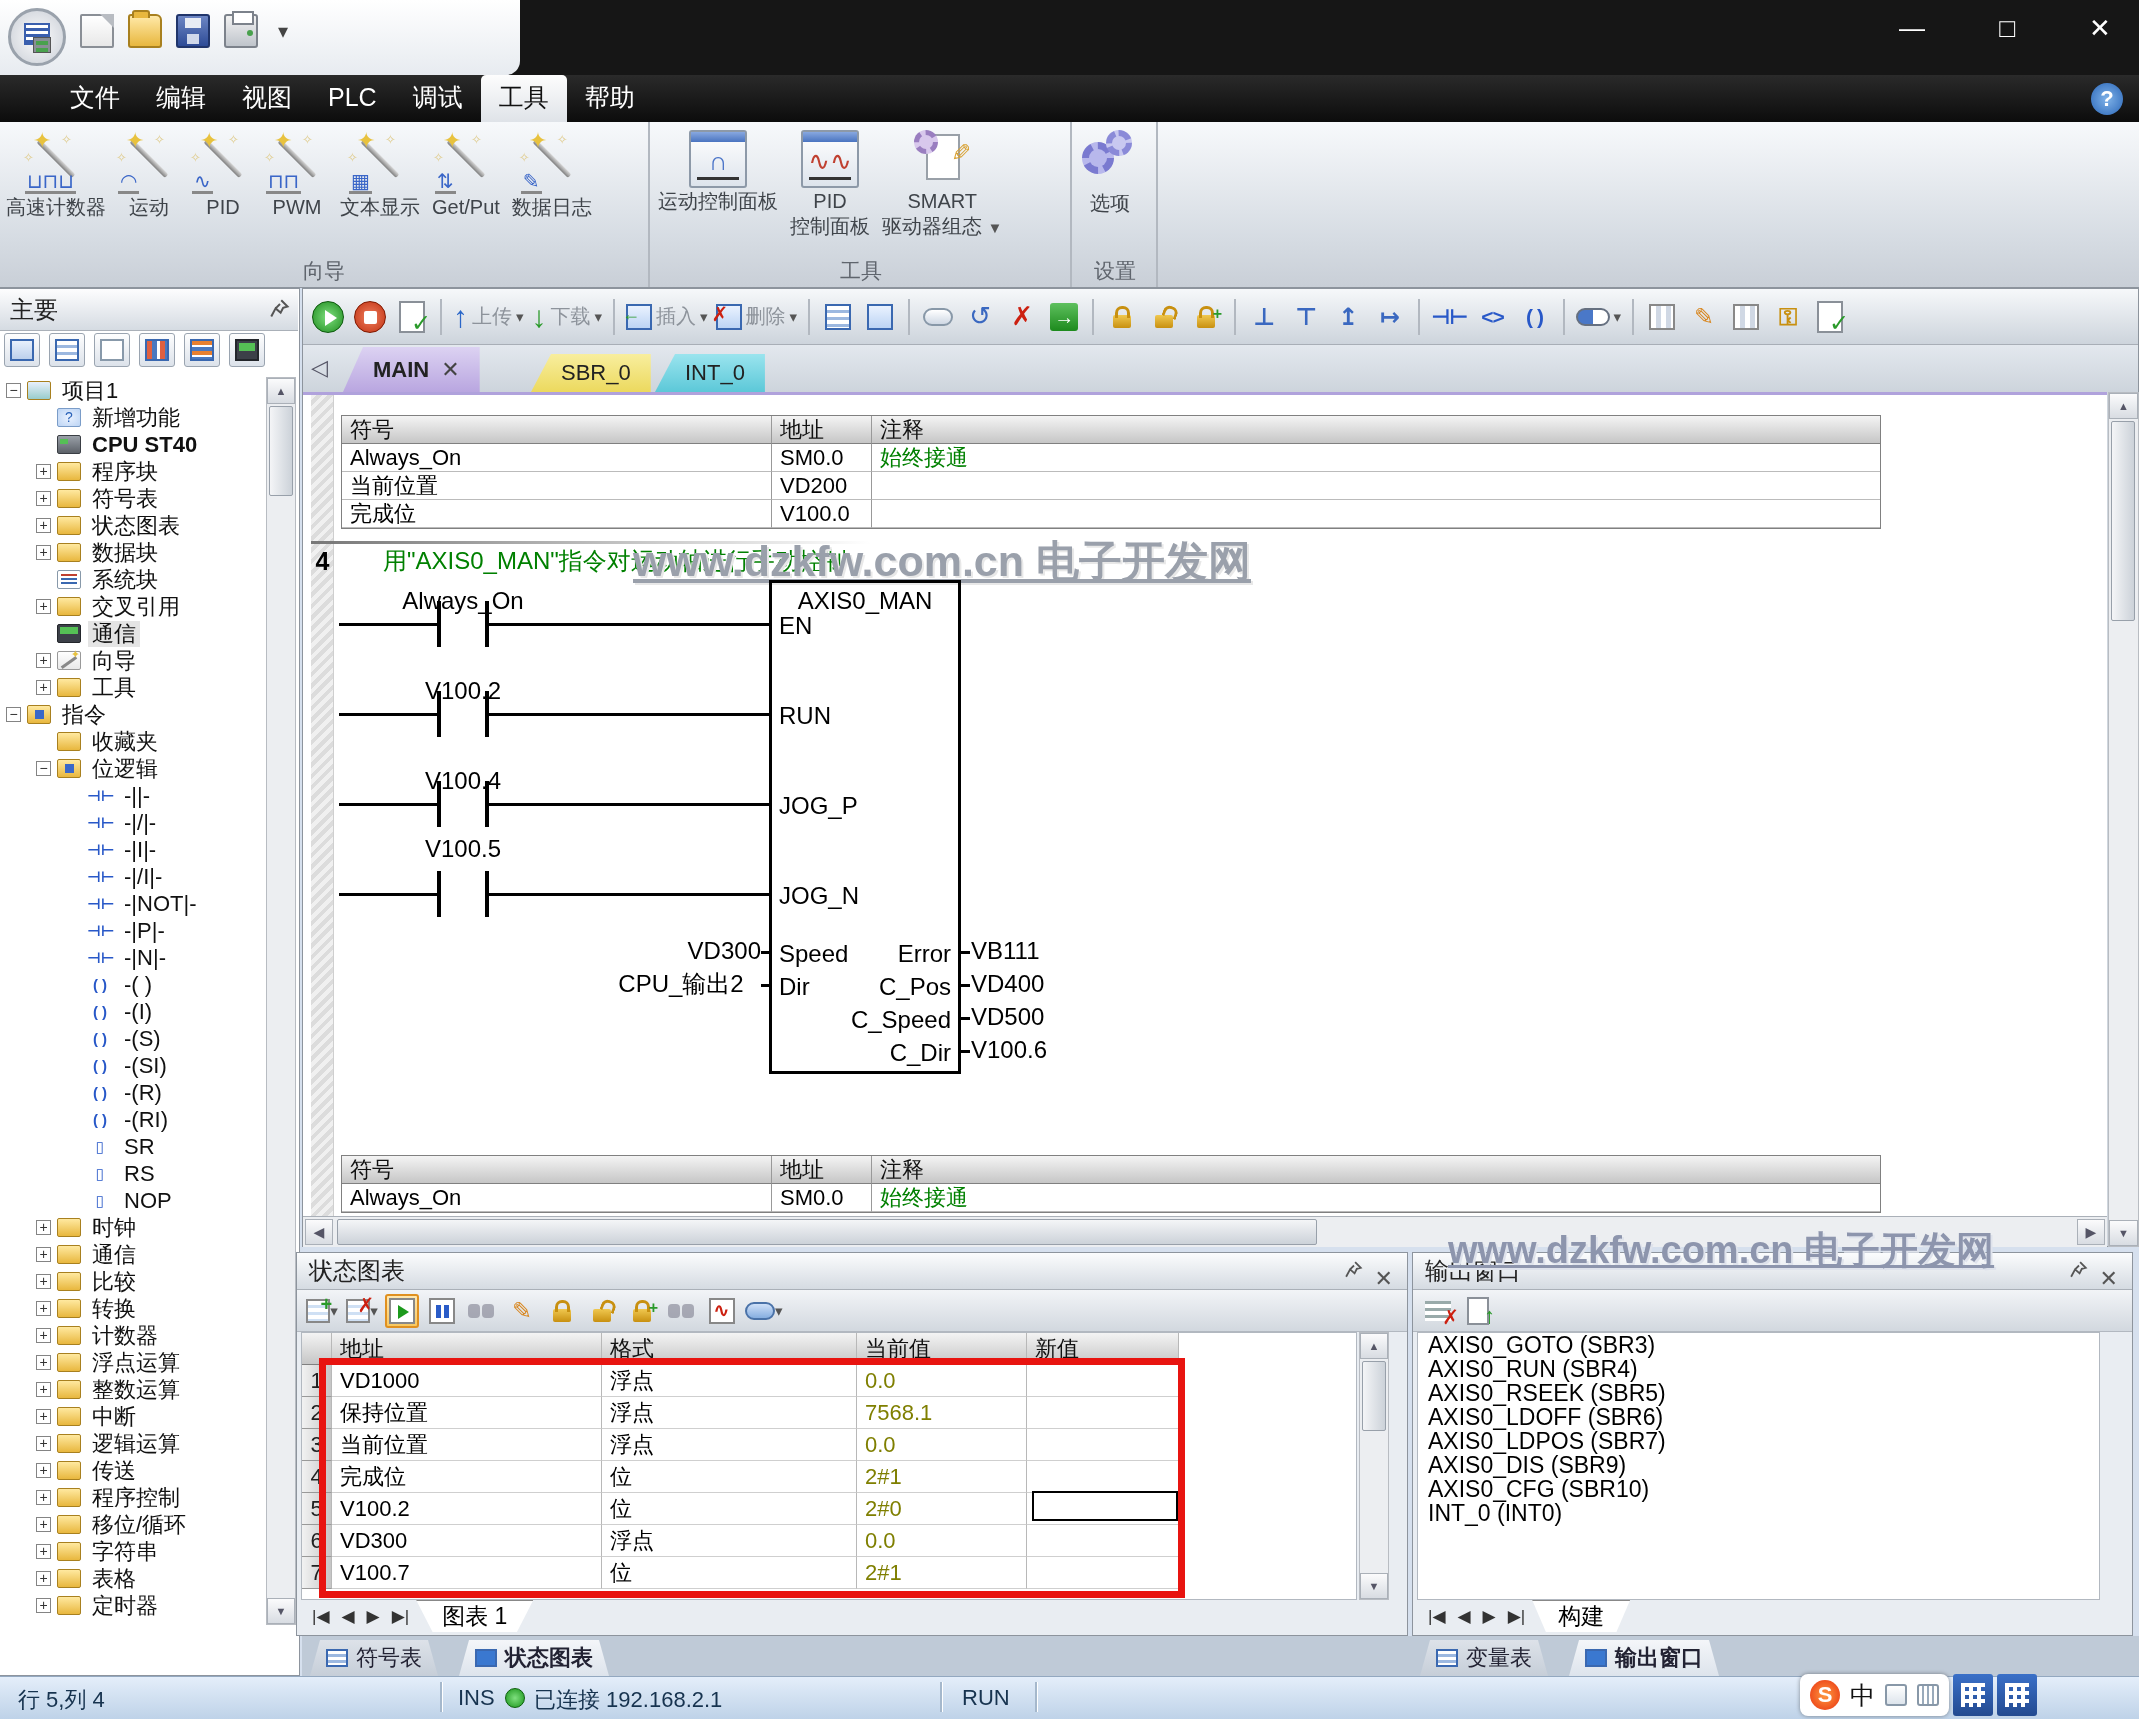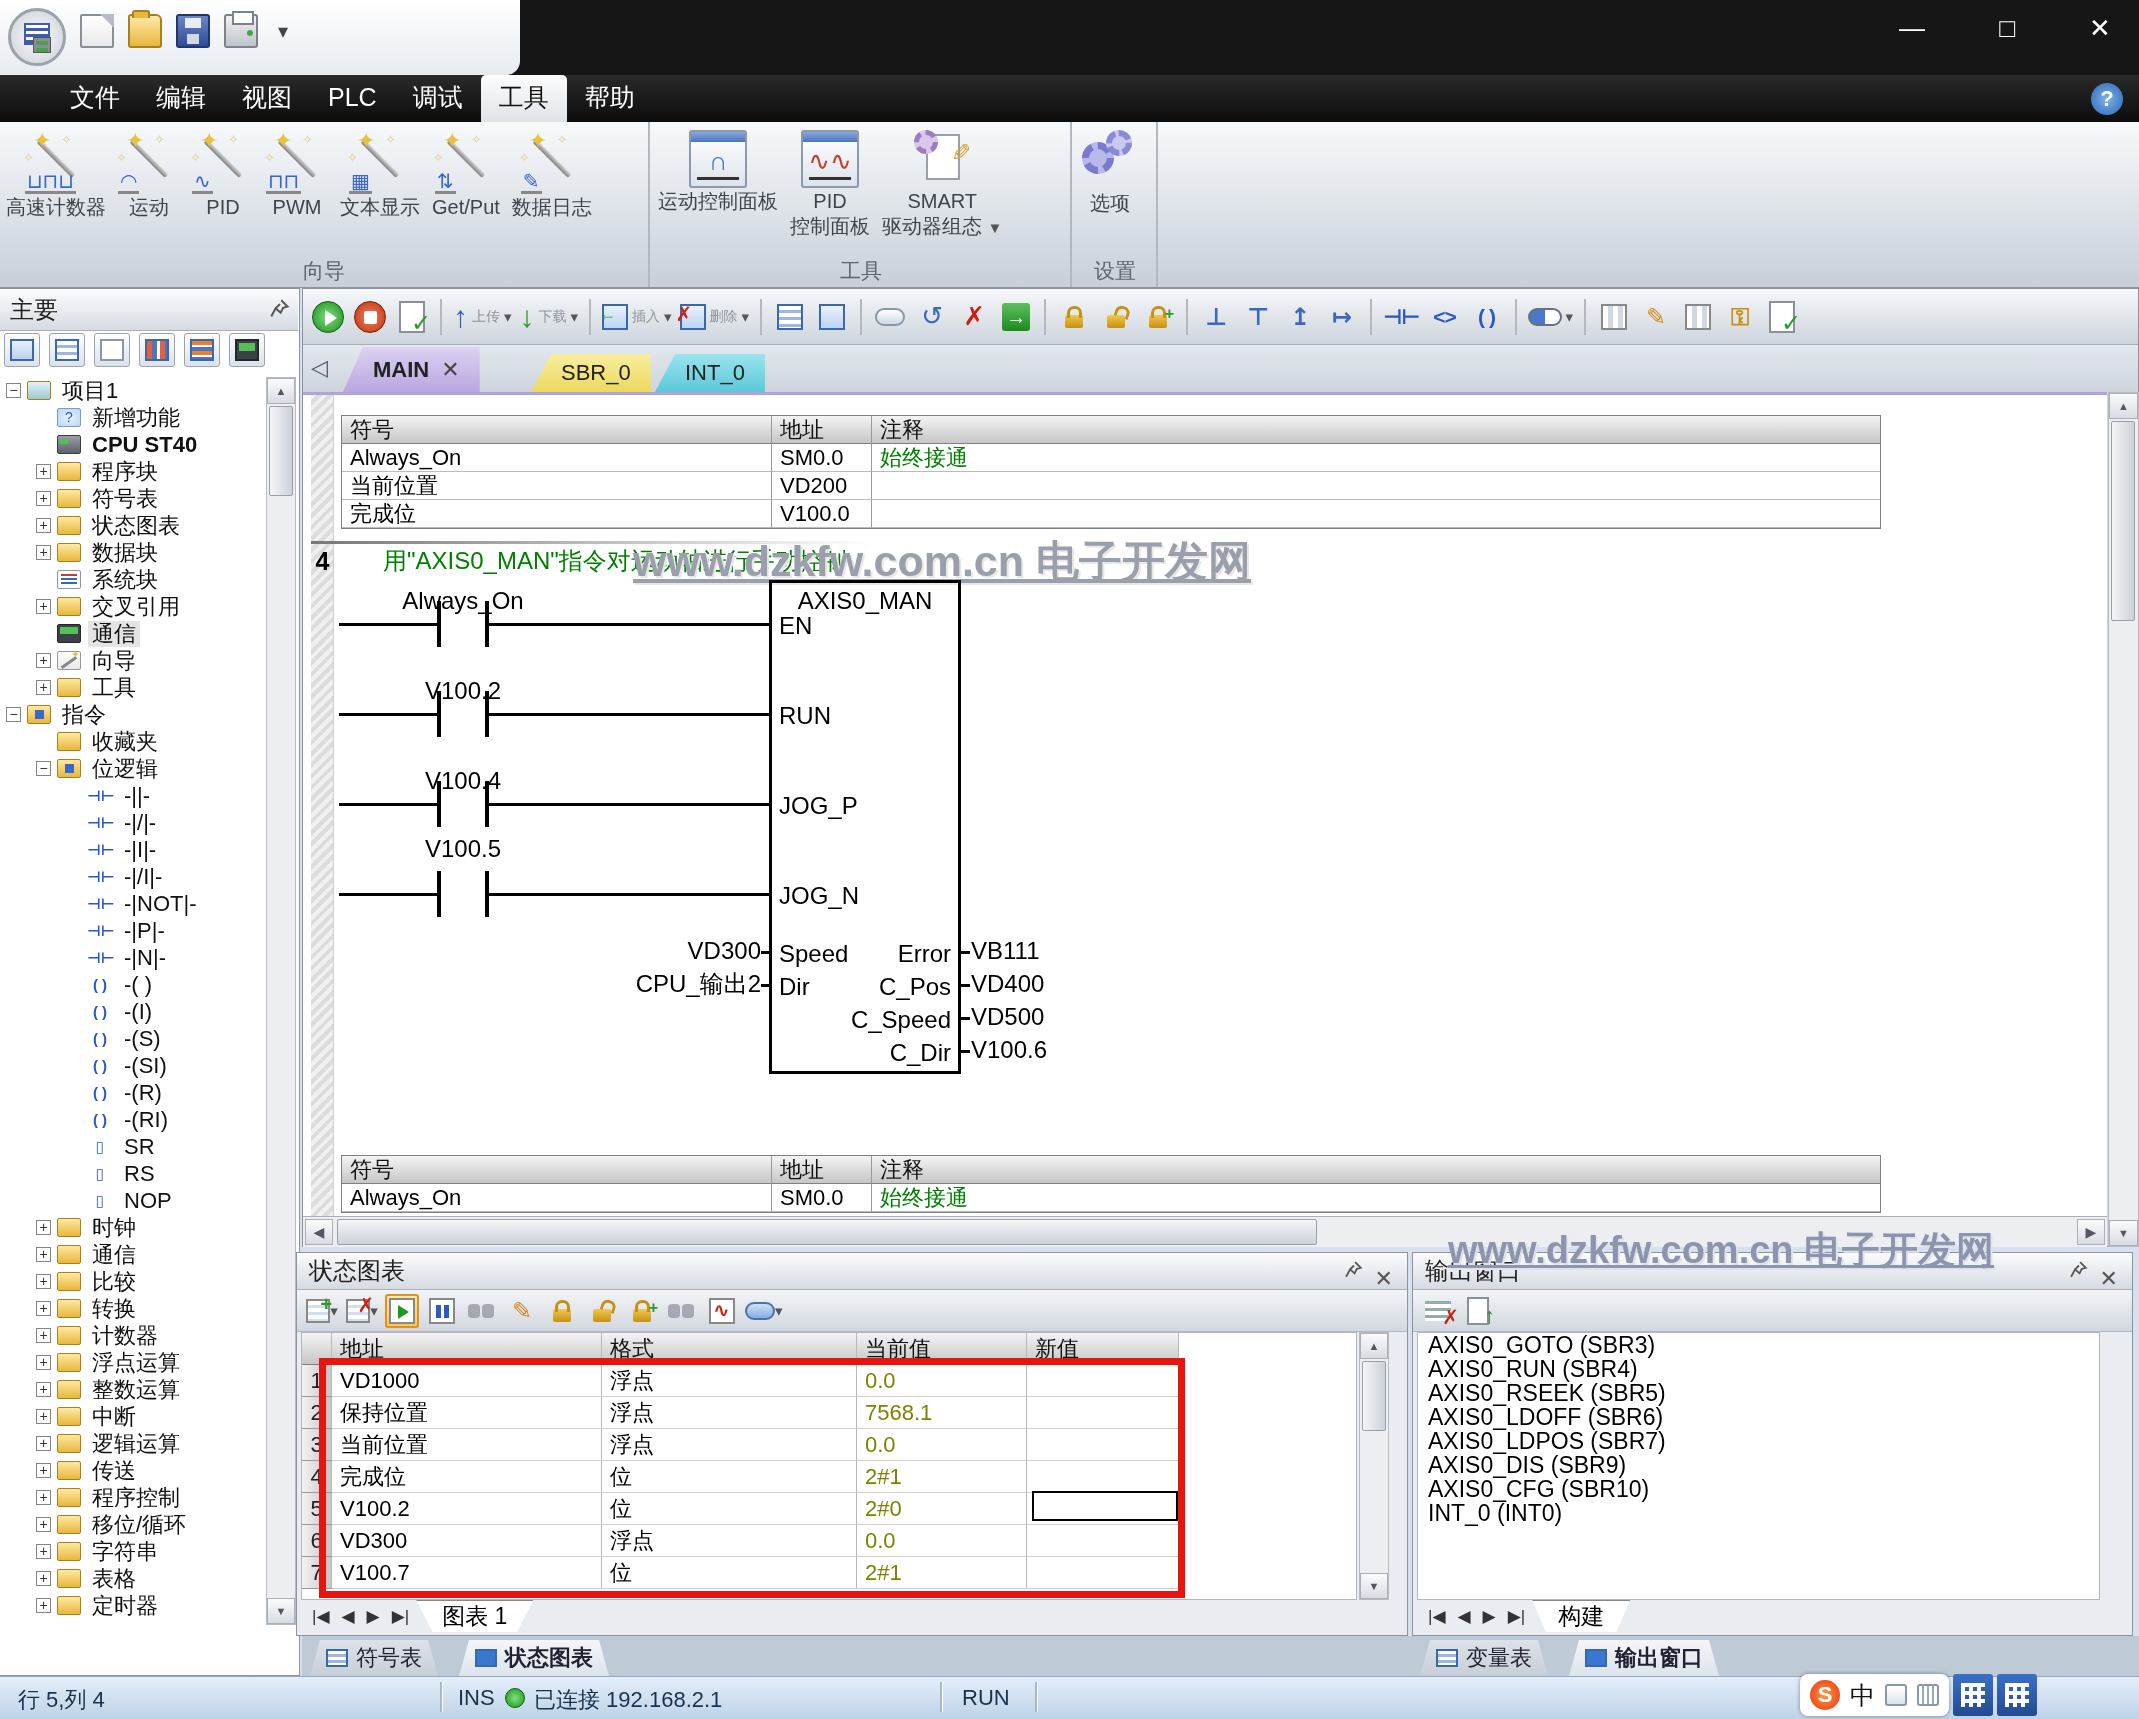--- a/index.html
+++ b/index.html
@@ -104,21 +104,21 @@
   
   .vscroll{position:absolute;background:#eceef1;border:1px solid #b8bcc2;}
   .scr-btn{position:absolute;left:0;width:100%;height:26px;background:linear-gradient(#fbfbfc,#d8dce2);border:1px solid #aab0b8;color:#556;font-size:11px;text-align:center;line-height:24px;}
   .scr-thumb{position:absolute;left:2px;background:linear-gradient(90deg,#f4f5f7,#ccd2d9);border:1px solid #98a0aa;border-radius:2px;}
   #sb-scroll{left:266px;top:88px;width:30px;height:1248px;}
 
   
   #editor{position:absolute;left:302px;top:288px;width:1837px;height:959px;background:#cfd6de;border:1px solid #8d949d;}
   #ed-toolbar{position:absolute;left:0;top:0;width:100%;height:56px;background:linear-gradient(#f6f8fa,#cdd4dc);border-bottom:1px solid #a8aeb6;display:flex;align-items:center;padding:0 6px;gap:4px;}
   .eti{height:40px;min-width:38px;display:flex;align-items:center;justify-content:center;gap:4px;position:relative;border-radius:3px;padding:0 2px;}
-  .eti .lab{font-size:14px;color:#8d939b;}
+  .eti .lab{font-size:20px;color:#8d939b;}
   .etsep{width:2px;height:36px;background:#b2b8c0;margin:0 5px;}
   .ic{display:inline-block;position:relative;}
   .ic-play{width:32px;height:32px;border-radius:50%;background:radial-gradient(#7fe07f,#1d8a1d);border:1px solid #0d5a0d;}
   .ic-play:before{content:"";position:absolute;left:12px;top:8px;border:8px solid transparent;border-left:12px solid #fff;}
   .ic-stop{width:32px;height:32px;border-radius:50%;background:radial-gradient(#f08060,#c03010);border:1px solid #801800;}
   .ic-stop:before{content:"";position:absolute;left:9px;top:9px;width:13px;height:13px;background:#fff;border-radius:2px;}
   .ic-doc{width:26px;height:32px;background:#fff;border:2px solid #8a9098;}
   .ic-doc:after{content:"✓";position:absolute;right:-8px;bottom:-6px;color:#2a9a2a;font-size:24px;font-weight:bold;}
   .ic-up{color:#2a66c8;font-size:30px;font-weight:bold;line-height:32px;}
   .ic-down{color:#2a9a2a;font-size:30px;font-weight:bold;line-height:32px;}
@@ -820,21 +820,21 @@
           <div class="cbar" style="left: 134px; top: 386px;"></div>
           <div class="cbar" style="left: 182px; top: 386px;"></div>
           <div class="clabel" style="left: 50px; top: 372px;">V100.4</div>
           <div class="wire" style="left: 36px; top: 498px; width: 98px;"></div>
           <div class="wire" style="left: 186px; top: 498px; width: 280px;"></div>
           <div class="cbar" style="left: 134px; top: 476px;"></div>
           <div class="cbar" style="left: 182px; top: 476px;"></div>
           <div class="clabel" style="left: 50px; top: 440px;">V100.5</div>
           <div class="opnd l" style="left: 298px; top: 543px;">VD300</div>
           <div class="tick" style="left: 458px; top: 556px;"></div>
-          <div class="opnd l" style="left: 298px; top: 576px;">CPU_输出2</div>
+          <div class="opnd l" style="left: 298px; top: 576px; text-align: center;">CPU_输出2</div>
           <div class="tick" style="left: 458px; top: 589px;"></div>
           <div class="opnd r" style="left: 668px; top: 543px;">VB111</div>
           <div class="tick" style="left: 658px; top: 556px;"></div>
           <div class="opnd r" style="left: 668px; top: 576px;">VD400</div>
           <div class="tick" style="left: 658px; top: 589px;"></div>
           <div class="opnd r" style="left: 668px; top: 609px;">VD500</div>
           <div class="tick" style="left: 658px; top: 622px;"></div>
           <div class="opnd r" style="left: 668px; top: 642px;">V100.6</div>
           <div class="tick" style="left: 658px; top: 655px;"></div>
           <div id="lblock">

